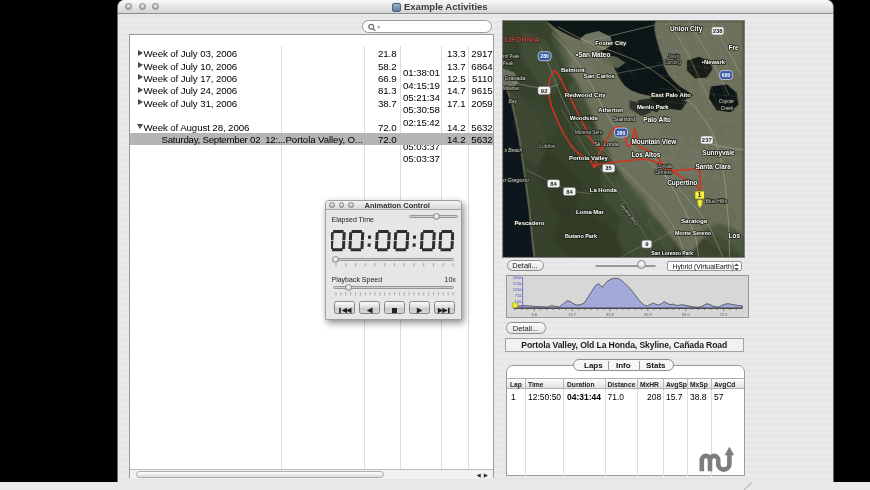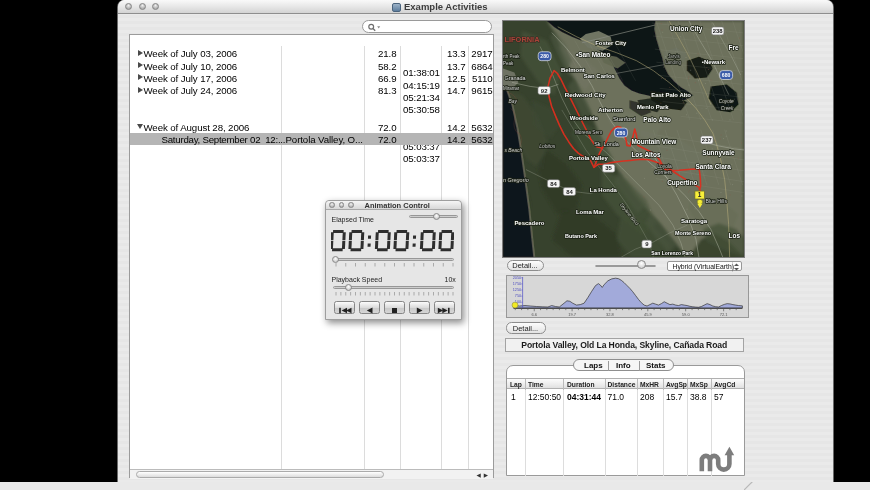--- a/index.html
+++ b/index.html
@@ -114,20 +114,28 @@
           <span class="ca">12.5</span>
           <span class="cc">5110</span>
         </div>
       <div class="row" style="top:48.4px;">
           <span class="tri"></span>
           <span class="c1">Week of July 24, 2006</span>
           <span class="cd">81.3</span>
           <span class="cu">05:30:58</span>
           <span class="ca">14.7</span>
           <span class="cc">9615</span>
+        </div>
+      <div class="row" style="top:60.7px;">
+          <span class="tri"></span>
+          <span class="c1">Week of July 31, 2006</span>
+          <span class="cd">38.7</span>
+          <span class="cu">02:15:42</span>
+          <span class="ca">17.1</span>
+          <span class="cc">2059</span>
         </div>
       <div class="row" style="top:85.3px;">
           <span class="trid"></span>
           <span class="c1">Week of August 28, 2006</span>
           <span class="cd">72.0</span>
           <span class="cu">05:03:37</span>
           <span class="ca">14.2</span>
           <span class="cc">5632</span>
         </div>
       <div class="row" style="top:97.6px; background:#b5b5b5; height:12.4px;">
@@ -663,21 +671,21 @@
         <div class="rdiv" style="left:97.5px;"></div>
         <div class="rdiv" style="left:130px;"></div>
         <div class="rdiv" style="left:156px;"></div>
         <div class="rdiv" style="left:180px;"></div>
         <div class="rdiv" style="left:203.5px;"></div>
       </div>
       <div class="rdata" style="left:4px;">1</div>
       <div class="rdata" style="left:21px;">12:50:50</div>
       <div class="rdata" style="left:60px;font-weight:bold;">04:31:44</div>
       <div class="rdata" style="left:100.5px;">71.0</div>
-      <div class="rdata" style="left:133px;">208</div>
+      <div class="rdata" style="left:140px;">208</div>
       <div class="rdata" style="left:159px;">15.7</div>
       <div class="rdata" style="left:183px;">38.8</div>
       <div class="rdata" style="left:207px;">57</div>
     </div>
     <div id="tabs">
       <div class="tabtxt" style="left:10px;">Laps</div>
       <div class="tabtxt" style="left:42px;">Info</div>
       <div class="tabtxt" style="left:72px;">Stats</div>
       <div class="tabdiv" style="left:33.5px; top:1px;"></div>
       <div class="tabdiv" style="left:64.5px; top:1px;"></div>

